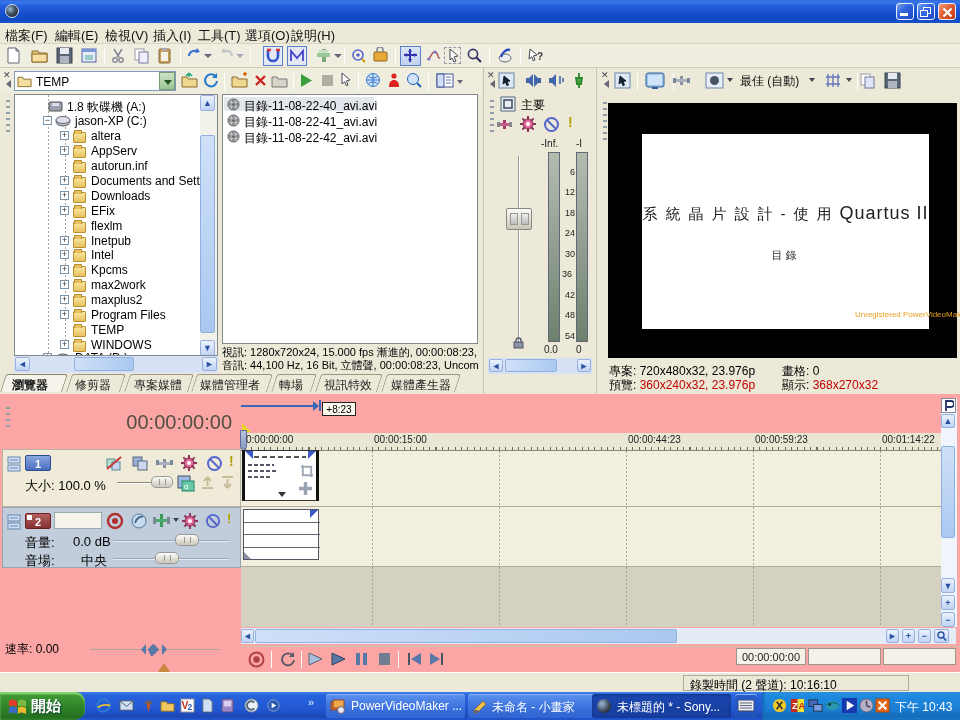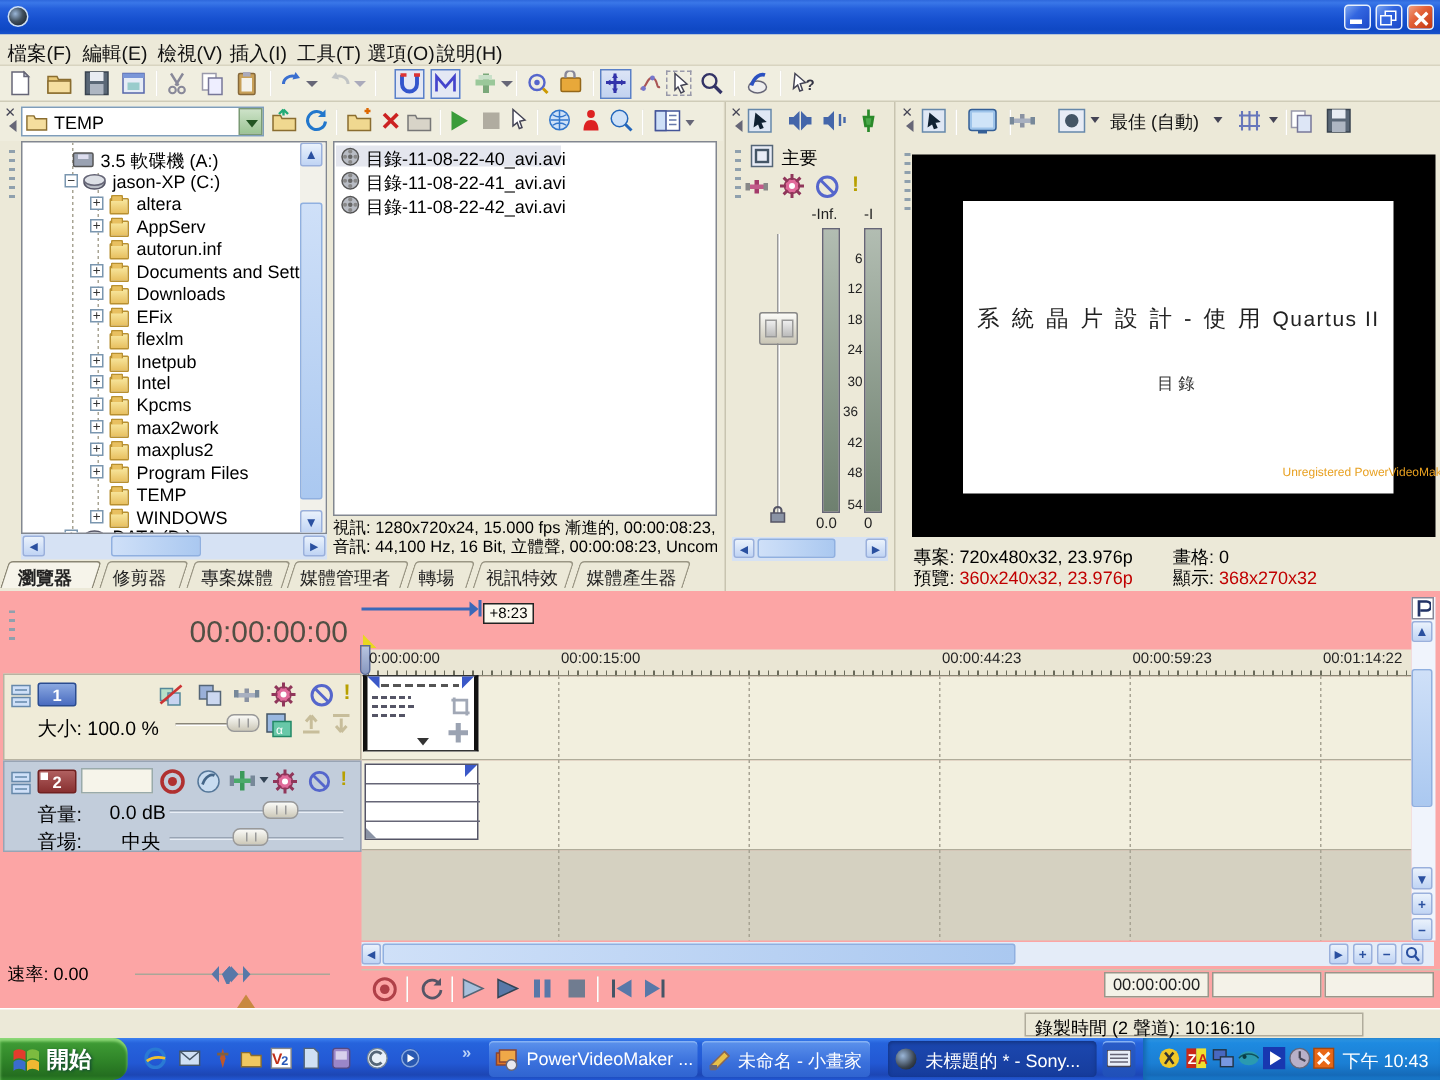--- a/index.html
+++ b/index.html
@@ -239,21 +239,21 @@
  </div>
 
  <div class="abs white" id="tree" style="left:14px;top:26px;width:204px;height:262px;overflow:hidden">
   <div class="dotline" style="left:33px;top:0;height:262px"></div>
   <div class="dotline" style="left:50px;top:20px;height:230px"></div>
   <div class="trow" style="left:0;top:4px">
         <svg class="abs" style="left:33px;top:1px;width:15px;height:13px" viewBox="0 0 15 13">
           <rect x="1" y="2" width="13" height="9" rx="1" fill="#9aa2b2" stroke="#555"></rect>
           <rect x="4" y="3" width="7" height="3" fill="#dde"></rect>
         </svg>
-        <span class="abs" style="left:52px;top:0">3.5 軟碟機 (A:)</span>
+        <span class="abs" style="left:52px;top:0">1.8 軟碟機 (A:)</span>
       </div>
   <div class="trow" style="left:0;top:19px">
         <span class="expander" style="left:28px;top:2px">−</span>
         <svg class="abs" style="left:40px;top:2px;width:16px;height:11px" viewBox="0 0 16 11">
           <ellipse cx="8" cy="5.5" rx="7" ry="4.5" fill="#b8bcc4" stroke="#556"></ellipse>
           <ellipse cx="8" cy="4" rx="7" ry="3.5" fill="#dde0e6" stroke="#667"></ellipse>
         </svg>
         <span class="abs" style="left:60px;top:0">jason-XP (C:)</span>
       </div>
   <div class="trow" style="left:0;top:34px">
@@ -508,21 +508,21 @@
         <rect x="6" y="5" width="9" height="11" fill="#dde6f6" stroke="#779"></rect>
       </svg>
   <svg class="abs" style="left:287px;top:4px;width:17px;height:17px" viewBox="0 0 17 17">
         <rect x="1" y="1" width="15" height="15" fill="#5a6776" stroke="#39434f"></rect>
         <rect x="4" y="1" width="9" height="6" fill="#e8ecf2"></rect>
         <rect x="4" y="9" width="9" height="7" fill="#aeb6c2"></rect>
       </svg>
   <div class="grip" style="left:6px;top:34px;height:40px"></div>
   <div class="abs" style="left:11px;top:35px;width:349px;height:255px;background:#000">
     <div class="abs" style="left:34px;top:31px;width:287px;height:195px;background:#fff">
-      <div class="abs" style="left:0;top:69px;width:287px;text-align:center;font-size:15px;letter-spacing:8px;color:#222;white-space:nowrap">系統晶片設計-使用<span style="font-size:14px;letter-spacing:1px">Quartus II</span></div>
+      <div class="abs" style="left:0;top:69px;width:287px;text-align:center;font-size:15px;letter-spacing:8px;color:#222;white-space:nowrap">系統晶片設計-使用<span style="font-size:18px;letter-spacing:1px">Quartus II</span></div>
       <div class="abs" style="left:0;top:114px;width:287px;text-align:center;font-size:11px;letter-spacing:3px;color:#333">目錄</div>
       <div class="abs" style="left:213px;top:176px;font-size:8px;color:#e8a020;white-space:nowrap">Unregistered PowerVideoMaker</div>
     </div>
   </div>
   <div class="abs" style="left:12px;top:295px;font-size:12px;color:#000">專案: 720x480x32, 23.976p</div>
   <div class="abs" style="left:185px;top:295px;font-size:12px;color:#000">畫格: 0</div>
   <div class="abs" style="left:12px;top:309px;font-size:12px;color:#000">預覽: <span style="color:#c00000">360x240x32, 23.976p</span></div>
   <div class="abs" style="left:185px;top:309px;font-size:12px;color:#000">顯示: <span style="color:#c00000">368x270x32</span></div>
  </div>
 </div>
@@ -806,21 +806,21 @@
  <div class="abs" style="left:308px;top:4px;color:#bcd4f8;font-size:11px;font-weight:bold">»</div>
 
  <div class="tbtn" style="left:326px;width:139px">
    <svg class="abs" style="left:4px;top:4px;width:16px;height:16px" viewBox="0 0 16 16">
         <rect x="1" y="4" width="11" height="8" fill="#e07828" stroke="#843"></rect>
         <rect x="3" y="2" width="11" height="8" fill="#f0a848" stroke="#843"></rect>
         <circle cx="11" cy="12" r="3.5" fill="#e8e8f0" stroke="#667"></circle>
       </svg>
    <span class="abs" style="left:25px;top:5px;white-space:nowrap">PowerVideoMaker ...</span>
  </div>
- <div class="tbtn" style="left:468px;width:112px">
+ <div class="tbtn" style="left:468px;width:140px">
    <svg class="abs" style="left:4px;top:4px;width:16px;height:16px" viewBox="0 0 16 16">
         <path d="M2 12l9-9 3 3-9 9H2z" fill="#e8c048" stroke="#865"></path>
         <path d="M11 3l3 3" stroke="#865"></path>
         <rect x="1" y="12" width="5" height="3" fill="#667"></rect>
       </svg>
    <span class="abs" style="left:24px;top:5px;white-space:nowrap">未命名 - 小畫家</span>
  </div>
  <div class="tbtn" style="left:592px;width:139px;background:linear-gradient(#1c48b0,#163c9c);box-shadow:inset 0 1px 3px #10307c">
    <div class="abs" style="left:5px;top:5px;width:14px;height:14px;border-radius:50%;background:radial-gradient(circle at 35% 35%,#9ab6d8,#39434f 60%,#10161c)"></div>
    <span class="abs" style="left:25px;top:5px;white-space:nowrap">未標題的 * - Sony...</span>

